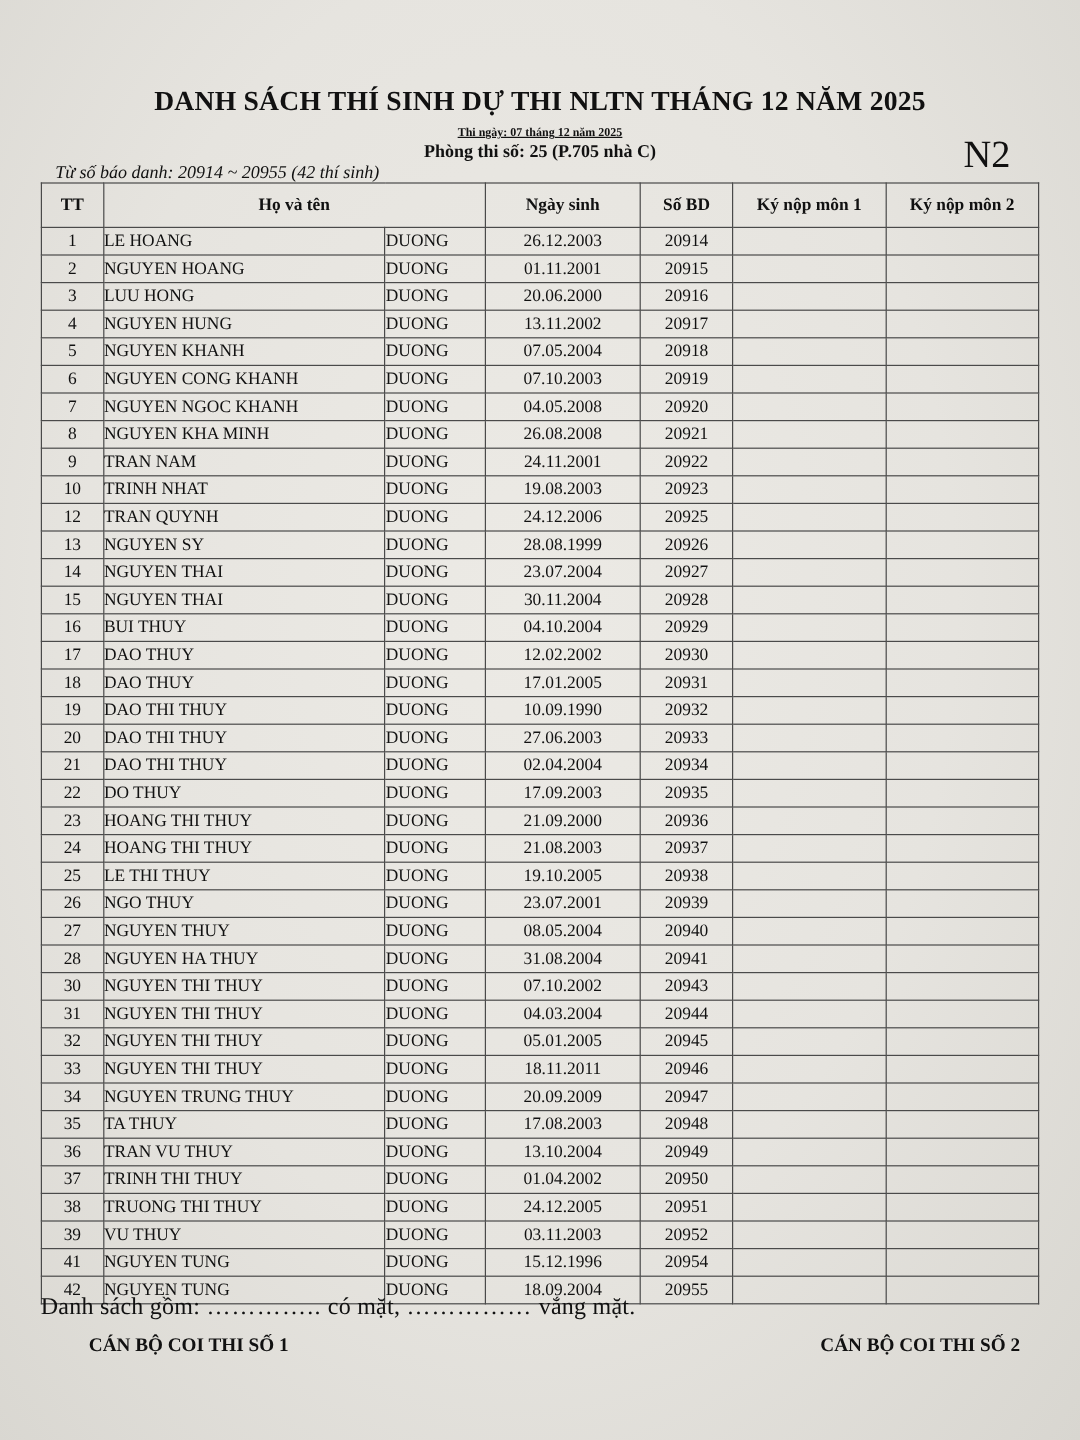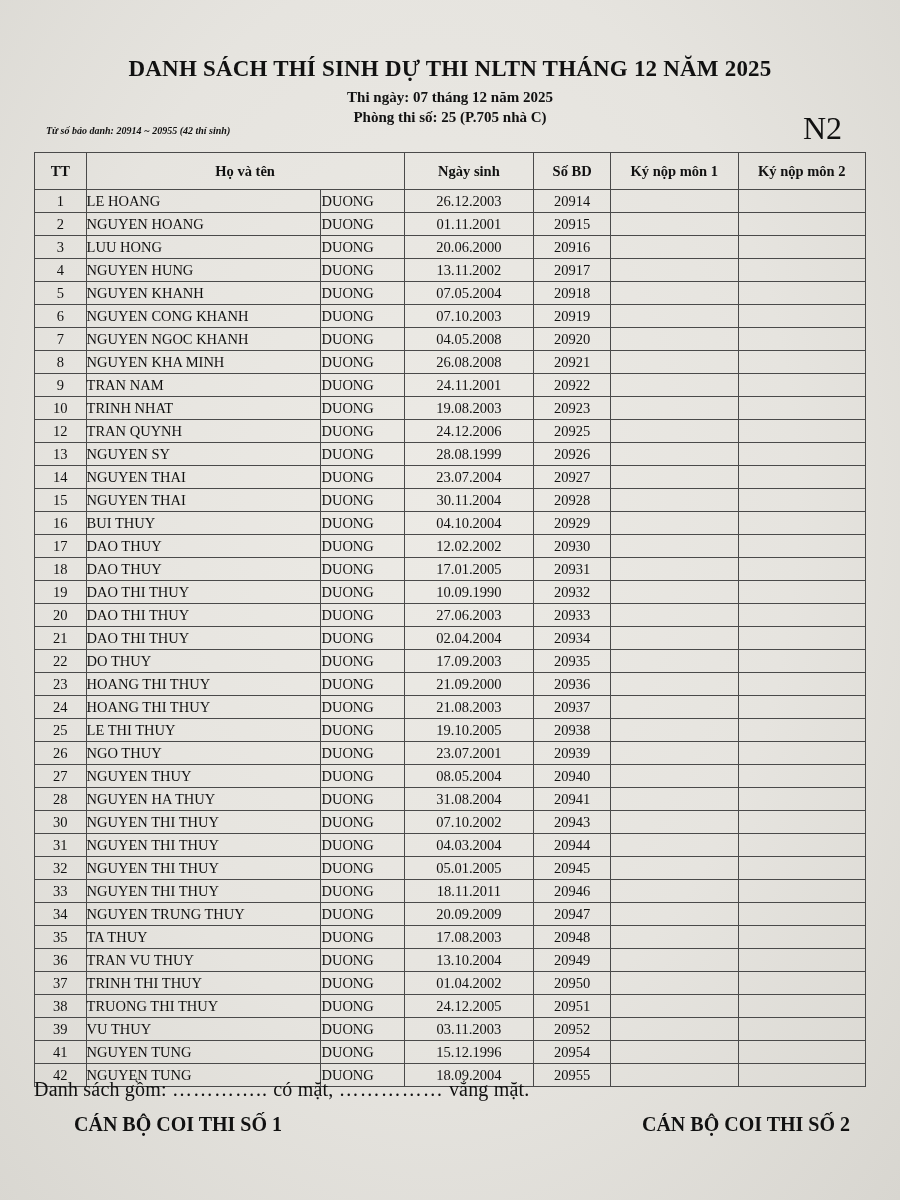--- a/index.html
+++ b/index.html
@@ -20,51 +20,52 @@
     position: absolute;
     inset: 0;
     background:
       radial-gradient(ellipse at 48% 42%, #eceae5 0%, #e6e4df 55%, #d8d6d0 100%);
   }
   .page {
     position: absolute;
     left: 0; top: 0;
     width: 900px;
     height: 1200px;
-    padding: 0;
+    padding: 16px;
     box-sizing: border-box;
   }
   .header {
     text-align: center;
     padding-top: 56px;
   }
   .doc-title {
     font-size: 23px;
     font-weight: bold;
     letter-spacing: 0.2px;
     margin: 0 0 7px 0;
     font-family: "Liberation Serif", serif;
   }
   .doc-subtitle {
-    font-size: 15px;
+    font-size: 10px;
     font-weight: bold;
     margin: 0 0 3px 0;
+    text-decoration: underline;
   }
   .doc-room {
     font-size: 15px;
     font-weight: bold;
     margin: 0 0 3px 0;
   }
   .rangeline {
     position: absolute;
     left: 46px;
-    top: 125px;
-    font-size: 10px;
+    top: 136px;
+    font-size: 15px;
     font-style: italic;
-    font-weight: bold;
+    font-weight: normal;
   }
   .sheet-code {
     position: absolute;
     right: 58px;
     top: 110px;
     font-size: 32px;
     font-family: "Liberation Serif", serif;
   }
   table.roster {
     position: absolute;
@@ -111,21 +112,21 @@
     letter-spacing: 0.2px;
   }
   .dots { letter-spacing: 1px; }
   .signers {
     margin-top: 12px;
     display: flex;
     justify-content: space-between;
     padding: 0 16px 0 40px;
   }
   .signer {
-    font-size: 20px;
+    font-size: 16px;
     font-weight: bold;
   }
 </style>
 </head>
 <body>
 
 <div class="sheet"></div>
 
 <div class="page">
 

